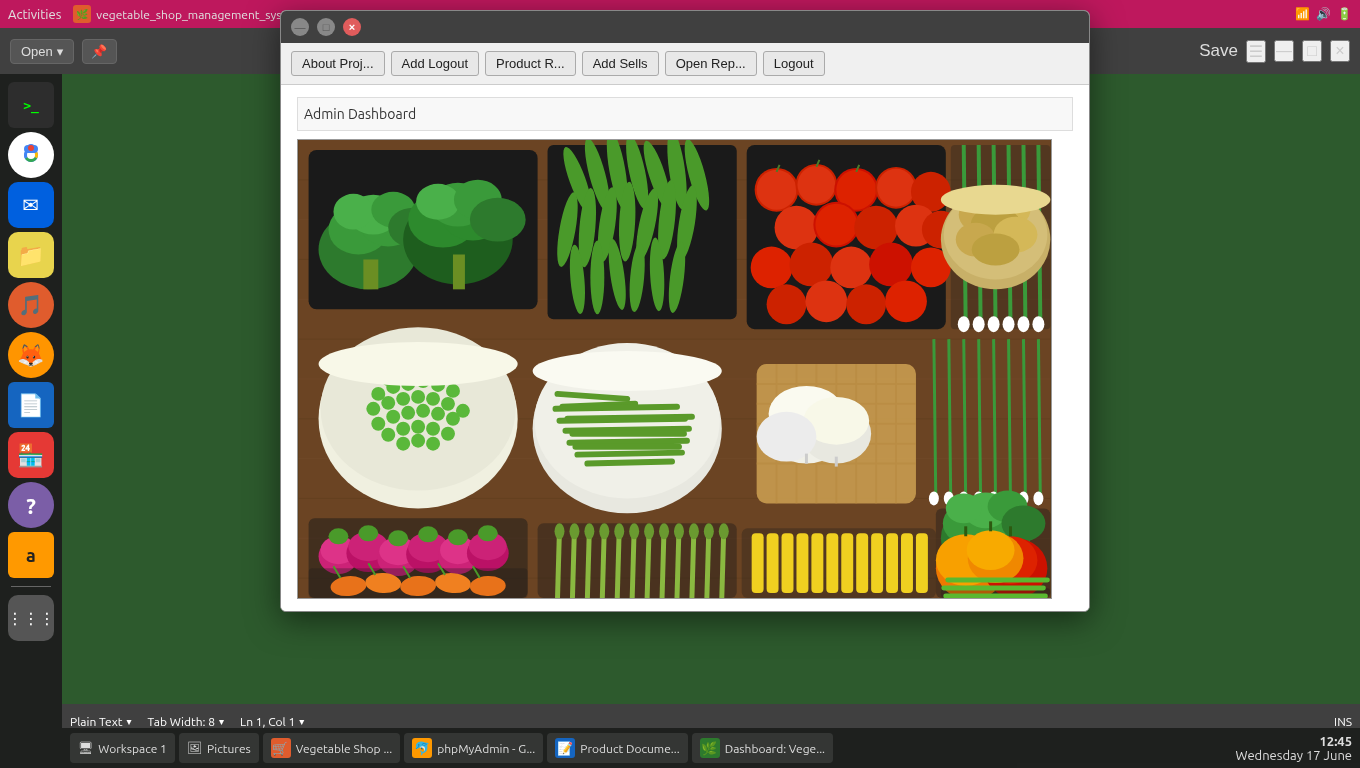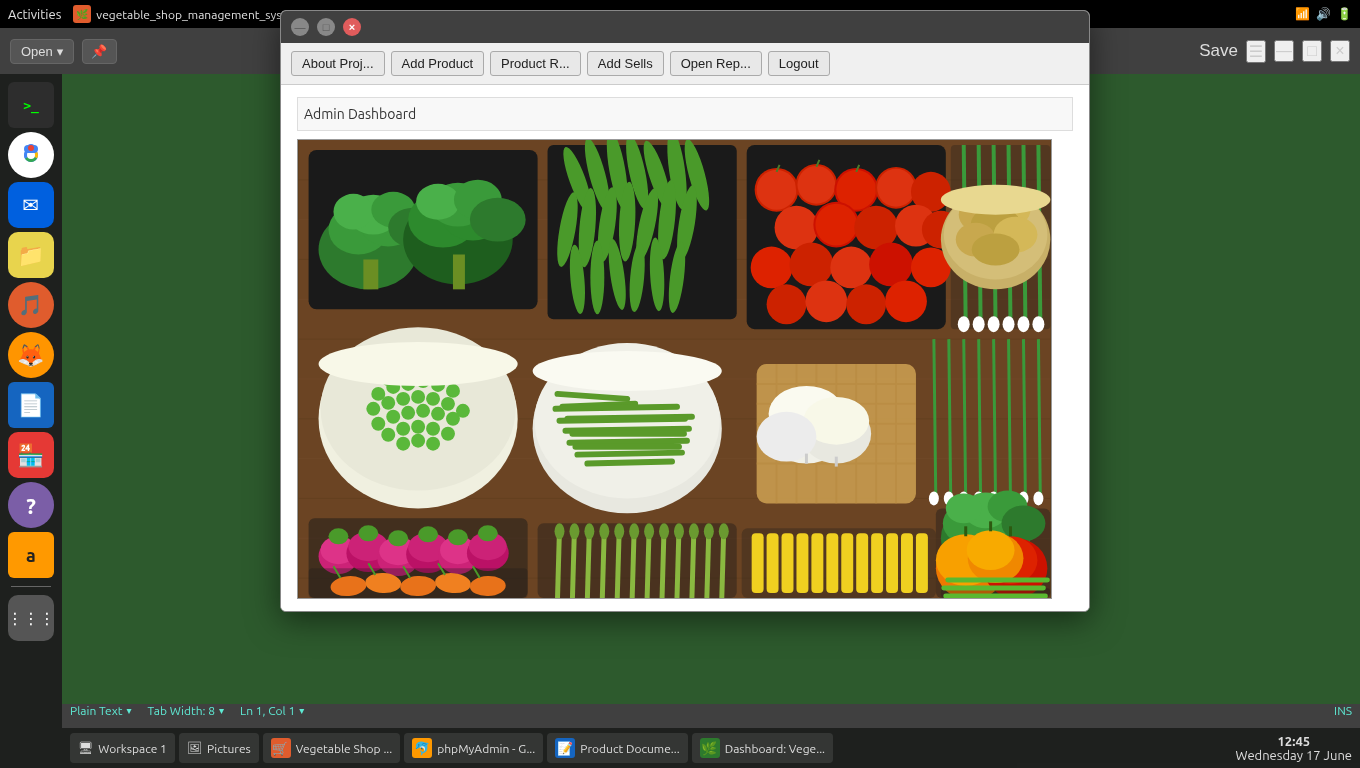--- a/index.html
+++ b/index.html
@@ -11,21 +11,21 @@
       font-family: 'Ubuntu', 'DejaVu Sans', sans-serif;
       overflow: hidden;
       position: relative;
     }
 
     
     .top-bar {
       position: absolute;
       top: 0; left: 0; right: 0;
       height: 28px;
-      background: #000000;
+      background: #be185d;
       display: flex;
       align-items: center;
       justify-content: space-between;
       padding: 0 8px;
       color: #e0e0e0;
       font-size: 13px;
       z-index: 100;
     }
 
     .top-bar-left {
@@ -290,36 +290,36 @@
       width: 20px; height: 20px;
       border-radius: 3px;
       display: flex; align-items: center; justify-content: center;
       font-size: 13px;
     }
 
     .taskbar-clock {
       margin-left: auto;
       color: #ddd;
       font-size: 12px;
-      text-align: center;
+      text-align: right;
     }
 
     
     .editor-status {
       position: absolute;
       bottom: 40px;
       left: 62px; right: 0;
       height: 24px;
       background: #404040;
       display: flex;
-      align-items: flex-start;
+      align-items: flex-end;
       padding: 0 8px;
       gap: 16px;
       font-size: 12px;
-      color: #5eead4;
+      color: #ffffff;
       z-index: 49;
     }
 
     .status-item {
       display: flex;
       align-items: center;
       gap: 4px;
     }
 
     .status-chevron {
@@ -404,21 +404,21 @@
 <div class="app-window">
 
   <div class="window-titlebar">
     <button class="window-btn window-btn-minimize">—</button>
     <button class="window-btn window-btn-maximize">□</button>
     <button class="window-btn window-btn-close">×</button>
   </div>
 
   <div class="nav-bar">
     <button class="nav-btn">About Proj...</button>
-    <button class="nav-btn">Add Product</button>
+    <button class="nav-btn">Add Logout</button>
     <button class="nav-btn">Product R...</button>
     <button class="nav-btn">Add Sells</button>
     <button class="nav-btn">Open Rep...</button>
     <button class="nav-btn">Logout</button>
   </div>
 
   <div class="app-content">
     <div class="app-subheading">Admin Dashboard</div>
 
     <div class="veg-image-container">

